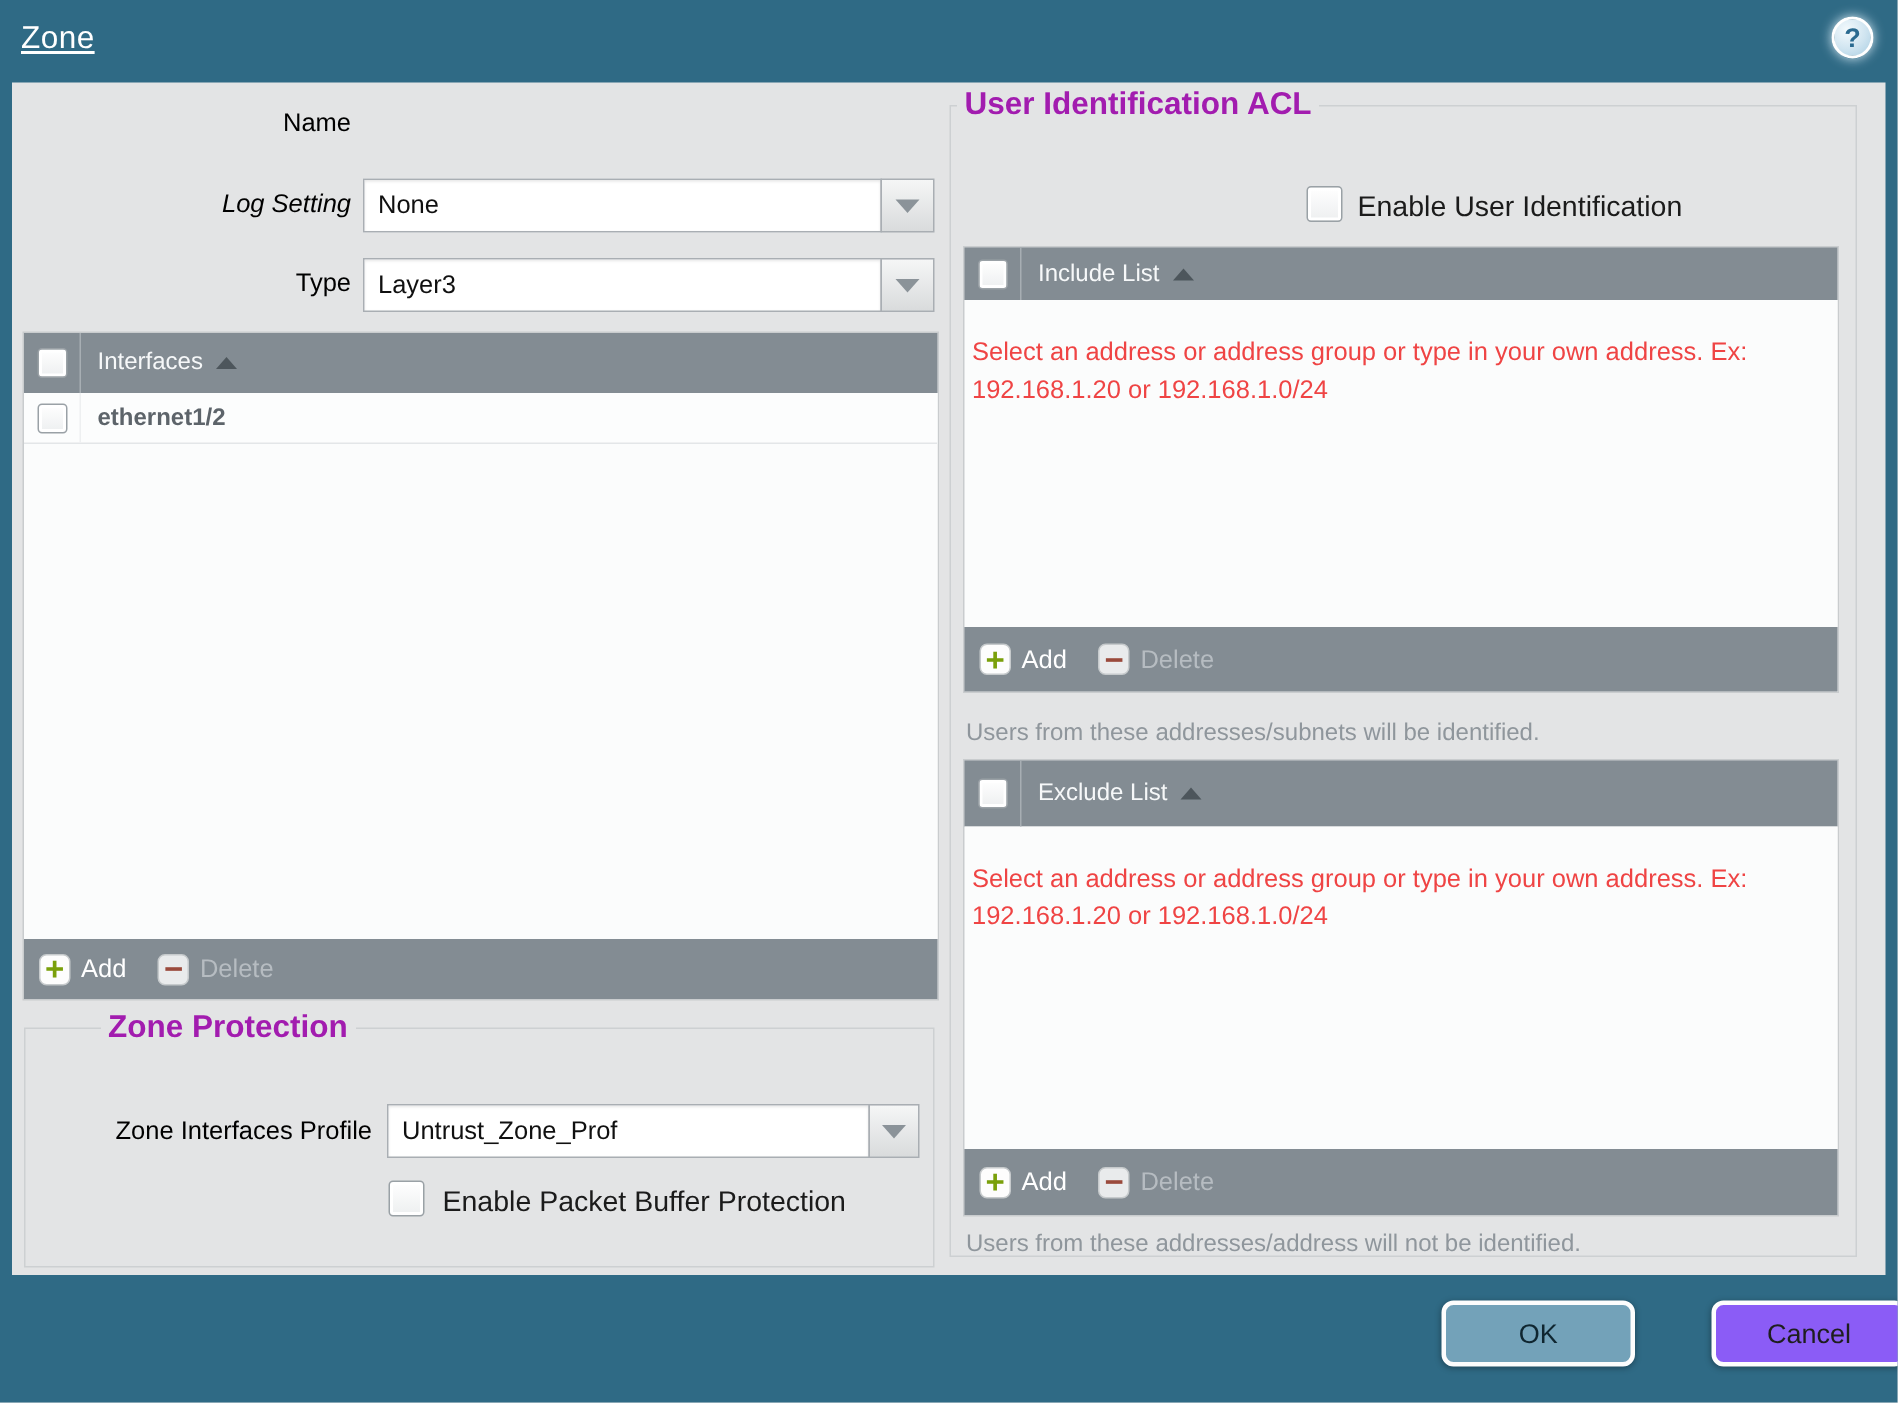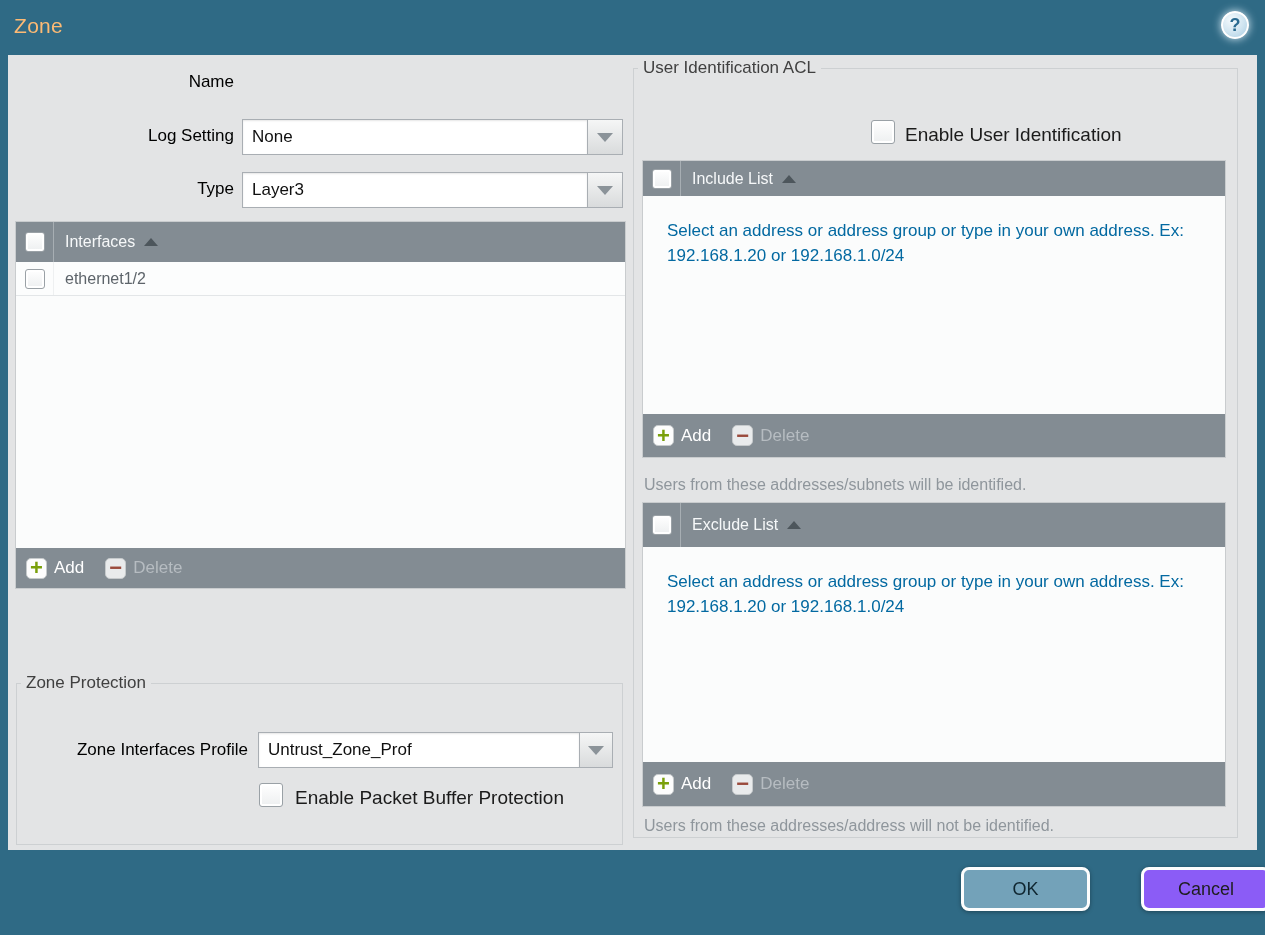--- a/index.html
+++ b/index.html
@@ -2,21 +2,21 @@
 <html><head>
 <meta charset="utf-8">
 <style>
   * { margin:0; padding:0; box-sizing:border-box; }
   html,body { width:1265px; height:935px; }
   body { font-family:"Liberation Sans","DejaVu Sans",sans-serif; background:#2f6a85; position:relative; overflow:hidden; }
 
   .abs { position:absolute; }
 
   
-  .win-title { left:14px; top:14px; font-size:21px; color:#fdba74; letter-spacing:.3px; }
+  .win-title { left:14px; top:14px; font-size:21px; color:#ffffff; letter-spacing:.3px;text-decoration:underline; }
   .help { left:1221px; top:11px; width:28px; height:28px; border-radius:50%;
           background:radial-gradient(circle at 35% 30%, #f4fafd, #cfe4f0 55%, #a9cee3);
           border:2px solid #ffffff; box-shadow:0 0 8px rgba(225,242,252,.95);
           color:#2a6a90; font-size:18px; font-weight:bold;
           display:flex; align-items:center; justify-content:center; cursor:pointer; }
 
   
   .dlg-body { left:8px; top:55px; width:1249px; height:795px; background:#e3e4e5; }
 
   
@@ -51,85 +51,85 @@
               align-self:stretch; border-right:1px solid #eef0f1; }
   .pt-rowtext { font-size:16px; color:#5d646a; margin-left:11px; }
   .pt-footer { background:#838c93; display:flex; align-items:center; }
   .act { display:flex; align-items:center; cursor:pointer; }
   .icon-sq { width:21px; height:21px; border-radius:5px; display:flex; align-items:center;
              justify-content:center; font-weight:bold; line-height:1; }
   .icon-add { background:#fdfdfd; color:#7aa00b; font-size:22px; border:1px solid #c6cacc; }
   .icon-del { background:#e9ebec; color:#9a4a3c; font-size:22px; border:1px solid #c6cacc; }
   .lbl-add { color:#ffffff; font-size:17px; margin-left:7px; }
   .lbl-del { color:#b6bcc1; font-size:17px; margin-left:7px; }
-  .placeholder { margin:22px 16px 0 24px; font-size:17px; line-height:25px; color:#0369a1; }
+  .placeholder { margin:22px 16px 0 5px; font-size:17px; line-height:25px; color:#ef4444; }
   .note { font-size:16px; color:#8f969c; }
 
   
   fieldset { border:1px solid #cdd0d2; position:absolute; background:transparent; }
-  legend { font-weight:normal; font-size:17px; color:#404040; padding:0 5px; margin-left:4px; }
+  legend { font-weight:bold; font-size:21px; color:#a21caf; padding:0 5px; margin-left:4px; }
 
   
   .btn { border:3px solid #fdfdfd; border-radius:8px; font-size:18px;
          display:flex; align-items:center; justify-content:center; cursor:pointer;
          box-shadow:0 1px 4px rgba(0,0,0,.35); font-family:"Liberation Sans","DejaVu Sans",sans-serif; }
   .btn-ok { background:#73a2b9; color:#0f2630; }
   .btn-cancel { background:#8b5cf6; color:#1e1e1e;margin-left:37px; }
 </style>
 </head>
 <body>
 
 <div class="abs win-title">Zone</div>
 <div class="abs help">?</div>
 
 <div class="abs dlg-body">
 
   <div class="abs flabel" style="left:52px; top:17px; width:174px;">Name</div>
 
-  <div class="abs flabel" style="left:52px; top:71px; width:174px;">Log Setting</div>
+  <div class="abs flabel" style="left:52px; top:71px; width:174px;font-style:italic;">Log Setting</div>
   <input class="abs tfield" style="left: 234px; top: 64px; width: 346px; height: 36px;" value="None">
   <div class="abs combo-btn" style="left:579px; top:64px; width:36px; height:36px;">
     <span class="tri-down"></span>
   </div>
 
   <div class="abs flabel" style="left:52px; top:124px; width:174px;">Type</div>
   <input class="abs tfield" style="left: 234px; top: 117px; width: 346px; height: 36px;" value="Layer3">
   <div class="abs combo-btn" style="left:579px; top:117px; width:36px; height:36px;">
     <span class="tri-down"></span>
   </div>
 
   <div class="abs ptable" style="left:8px; top:167px; width:609px;">
     <div class="pt-header" style="height:40px;">
       <div class="pt-cbcell">
           <span class="cb cb20"></span>
         </div>
       <span class="pt-title">Interfaces</span>
       <span class="tri-asc"></span>
     </div>
-    <div class="pt-body" style="height:286px;">
+    <div class="pt-body" style="height:364px;font-weight:bold;">
       <div class="pt-row">
         <div class="pt-rowcb">
             <span class="cb cb20"></span>
           </div>
         <span class="pt-rowtext">ethernet1/2</span>
       </div>
     </div>
     <div class="pt-footer" style="height:40px;">
       <div class="act" style="margin-left:10px;">
         <span class="icon-sq icon-add">+</span>
         <span class="lbl-add">Add</span>
       </div>
       <div class="act" style="margin-left:21px;">
         <span class="icon-sq icon-del">−</span>
         <span class="lbl-del">Delete</span>
       </div>
     </div>
   </div>
 
-  <fieldset style="left:8px; top:618px; width:607px; height:172px;">
+  <fieldset style="left:8px; top:618px; width:607px; height:172px;padding-left:46px;">
     <legend>Zone Protection</legend>
     <div class="abs flabel" style="left:24px; top:47px; width:207px;">Zone Interfaces Profile</div>
     <input class="abs tfield" style="left: 241px; top: 39px; width: 322px; height: 36px;" value="Untrust_Zone_Prof">
     <div class="abs combo-btn" style="left:562px; top:39px; width:34px; height:36px;">
       <span class="tri-down"></span>
     </div>
     <span class="abs cb cb24" style="left:242px; top:90px;"></span>
     <div class="abs cblabel" style="left:278px; top:94px;">Enable Packet Buffer Protection</div>
   </fieldset>
 

